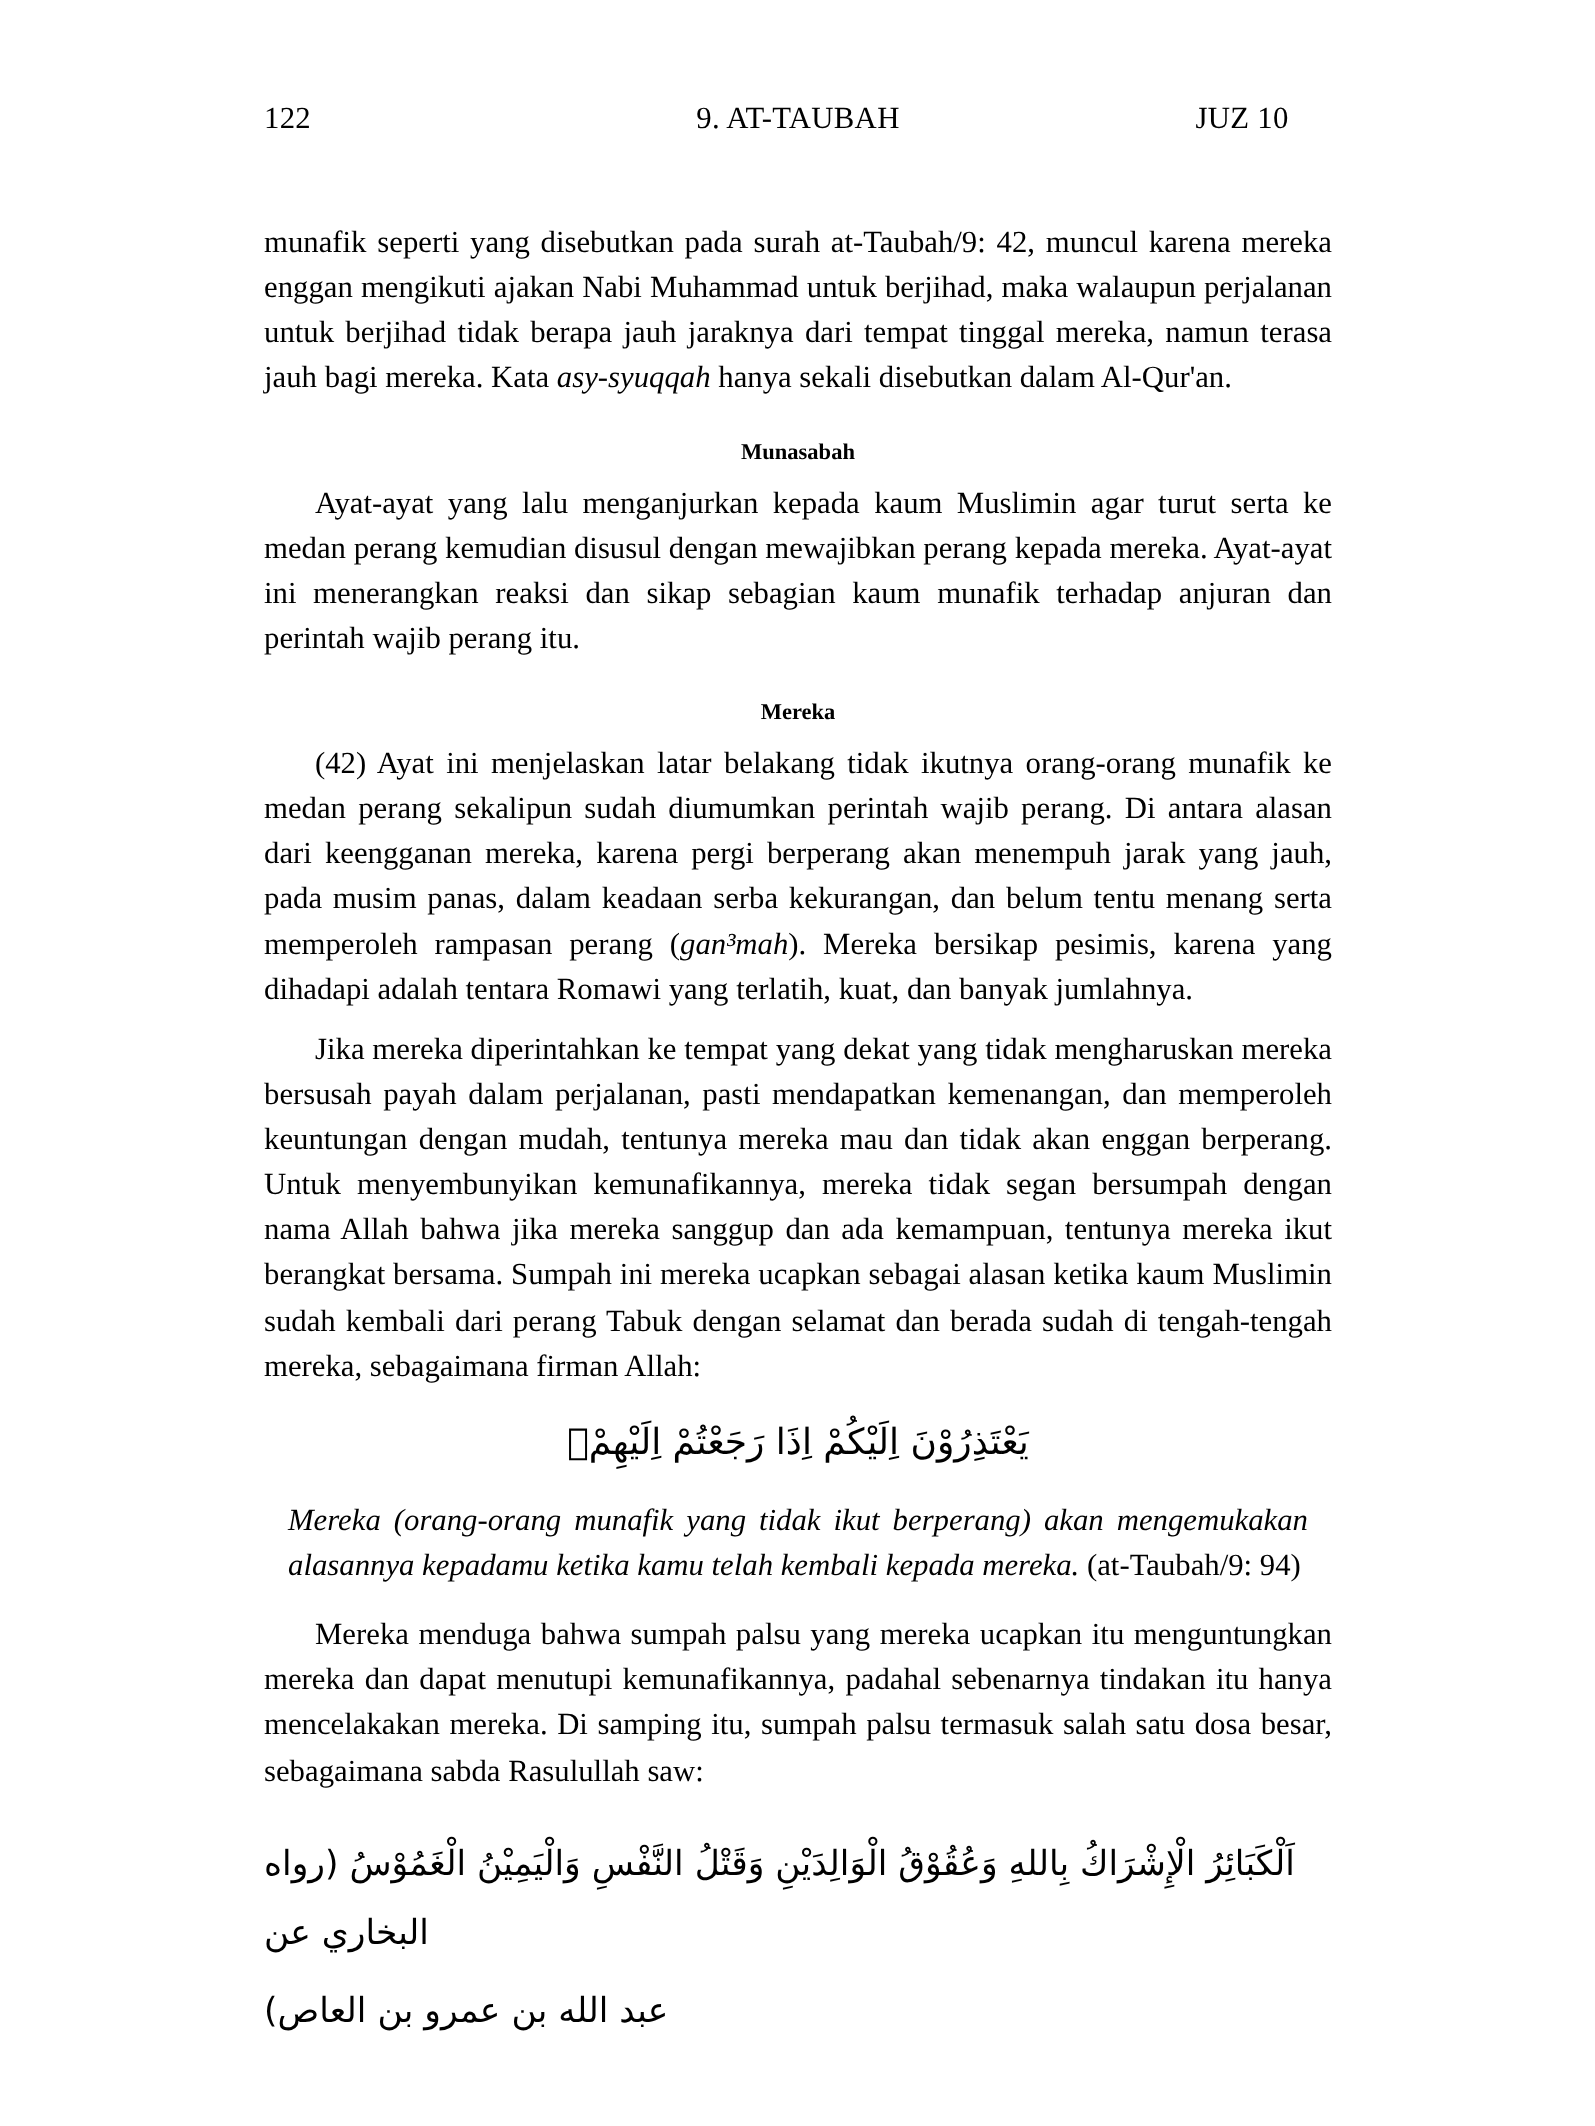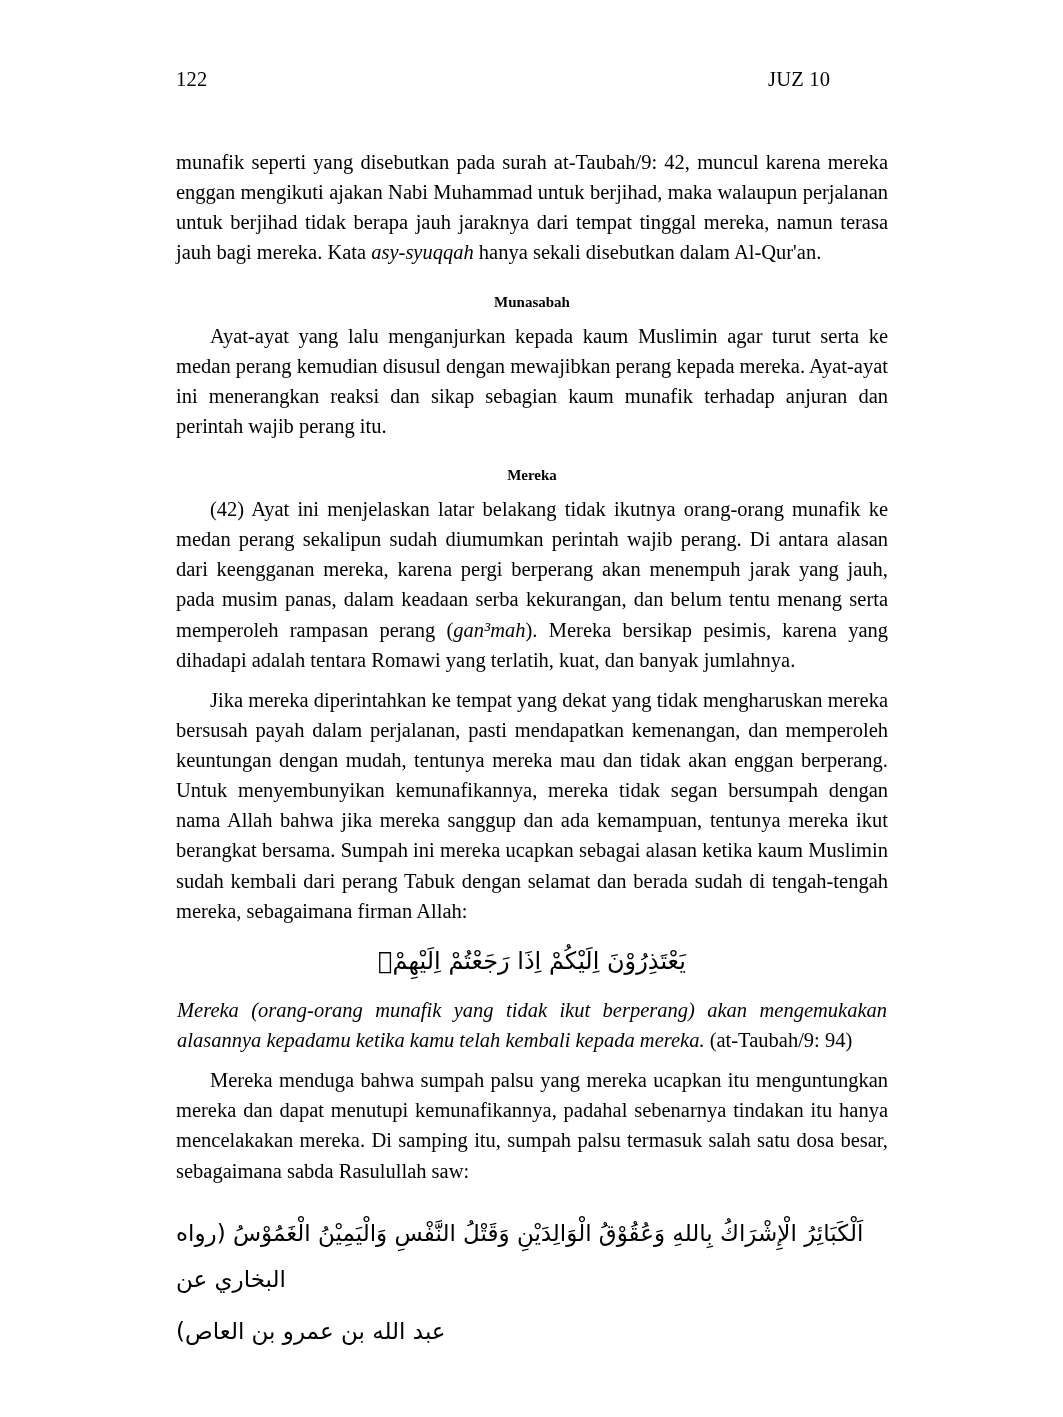--- a/index.html
+++ b/index.html
@@ -40,21 +40,21 @@
   .running-head .rh-left {
     width: 120px;
     text-align: left;
   }
   .running-head .rh-center {
     flex: 1;
     text-align: center;
   }
   .running-head .rh-right {
     width: 120px;
-    text-align: left;
+    text-align: center;
   }
 
   p.body {
     font-size: 20.5px;
     line-height: 1.47;
     text-align: justify;
     margin: 0 0 0 0;
     hyphens: none;
   }
   p.body.indent {
@@ -83,35 +83,36 @@
     text-align: left;
     direction: rtl;
     margin: 24px 0 0 0;
     line-height: 2.0;
   }
   .translation {
     font-size: 20.5px;
     line-height: 1.47;
     text-align: justify;
     font-style: italic;
-    margin: 1px;
+    margin: 16px;
   }
   .translation .ref {
     font-style: normal;
   }
   em.it { font-style: italic; }
 </style>
 </head>
 <body>
 
 <div class="page">
   <div class="content">
 
     <div class="running-head">
       <span class="rh-left">122</span>
+      <span class="rh-center">9. AT-TAUBAH</span>
       <span class="rh-right">JUZ 10</span>
     </div>
 
     <p class="body"><span>munafik seperti yang disebutkan pada surah at-Taubah/9: 42,  muncul karena mereka enggan mengikuti ajakan Nabi Muhammad untuk berjihad, maka walaupun perjalanan untuk berjihad tidak berapa jauh jaraknya dari tempat tinggal mereka, namun terasa jauh bagi mereka. Kata </span><em class="it">asy-syuqqah</em><span> hanya sekali disebutkan dalam Al-Qur'an.</span></p>
 
     <h2 class="heading">Munasabah</h2>
 
     <p class="body indent">Ayat-ayat yang lalu menganjurkan kepada kaum Muslimin agar turut serta ke medan perang kemudian disusul dengan mewajibkan perang kepada mereka. Ayat-ayat ini menerangkan reaksi dan sikap sebagian kaum munafik terhadap anjuran dan perintah wajib perang itu.</p>
 
     <h2 class="heading">Mereka</h2>

